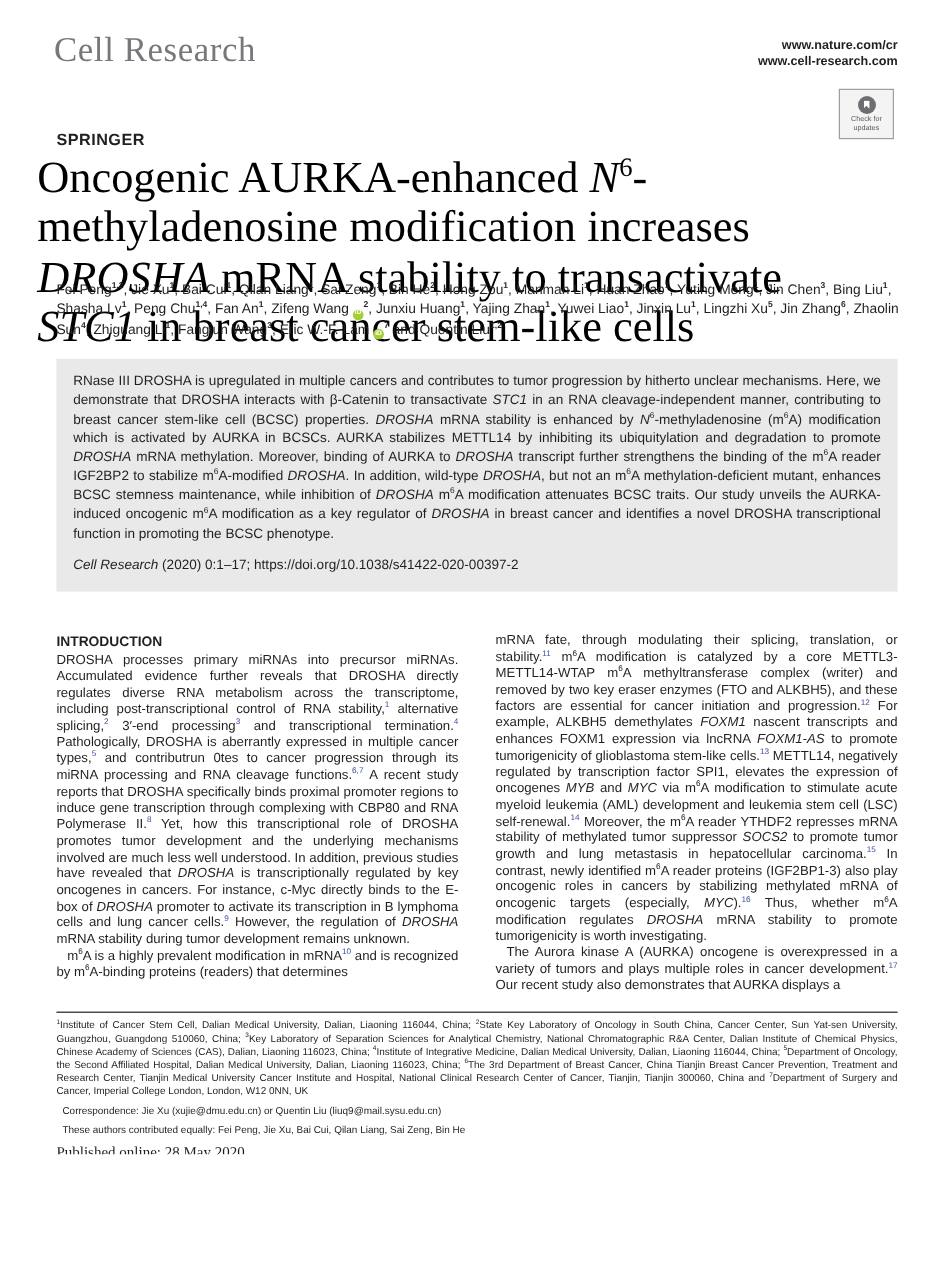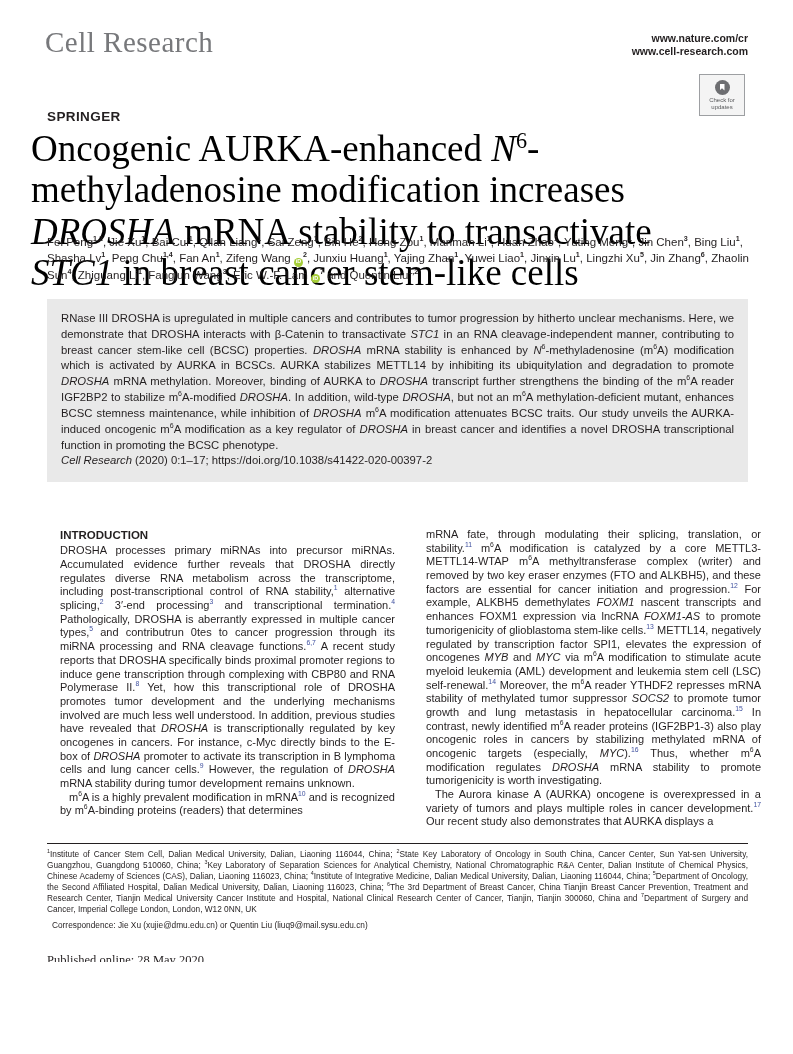--- a/index.html
+++ b/index.html
@@ -64,24 +64,24 @@
     position:relative;top:1px;
   }
   
   .abstract-box{
     position:absolute;left:47px;top:299px;width:701px;box-sizing:border-box;
     background:var(--abstract-bg,#e9e9e9);
     padding:12px 14px 13px 14px;
     font-size:11.3px;line-height:1.4;text-align:justify;
   }
   .abstract-box sup{font-size:62%;line-height:0;}
-  .citation-line{text-align:left;}
+  .citation-line{margin-top:11px;text-align:left;}
   
   .intro{
-    position:absolute;left:60px;top:528px;width:701px;
+    position:absolute;left:47px;top:528px;width:701px;
     display:flex;gap:31px;
   }
   .col{flex:1;font-size:11px;line-height:1.245;text-align:justify;}
   .col p{margin:0;}
   .col p.indent{text-indent:9px;}
   .intro-heading{font-size:11.5px;font-weight:700;margin:0 0 2px 0;text-align:left;}
   .col sup{font-size:62%;line-height:0;}
   .col sup.ref{color:var(--ref-blue,#3e4f9e);}
   .abstract-box i,.col i,.citation-line i{font-style:italic;}
   
@@ -155,20 +155,21 @@
           <p class="indent">The Aurora kinase A (AURKA) oncogene is overexpressed in a variety of tumors and plays multiple roles in cancer development.<sup class="ref">17</sup> Our recent study also demonstrates that AURKA displays a</p>
         </div>
     </div>
   </div>
 
   <div class="footnote-divider"></div>
 
   <div class="footnotes">
     <p class="affil"><sup>1</sup>Institute of Cancer Stem Cell, Dalian Medical University, Dalian, Liaoning 116044, China; <sup>2</sup>State Key Laboratory of Oncology in South China, Cancer Center, Sun Yat-sen University, Guangzhou, Guangdong 510060, China; <sup>3</sup>Key Laboratory of Separation Sciences for Analytical Chemistry, National Chromatographic R&amp;A Center, Dalian Institute of Chemical Physics, Chinese Academy of Sciences (CAS), Dalian, Liaoning 116023, China; <sup>4</sup>Institute of Integrative Medicine, Dalian Medical University, Dalian, Liaoning 116044, China; <sup>5</sup>Department of Oncology, the Second Affiliated Hospital, Dalian Medical University, Dalian, Liaoning 116023, China; <sup>6</sup>The 3rd Department of Breast Cancer, China Tianjin Breast Cancer Prevention, Treatment and Research Center, Tianjin Medical University Cancer Institute and Hospital, National Clinical Research Center of Cancer, Tianjin, Tianjin 300060, China and <sup>7</sup>Department of Surgery and Cancer, Imperial College London, London, W12 0NN, UK</p>
     <p class="plain">Correspondence: Jie Xu (xujie@dmu.edu.cn) or Quentin Liu (liuq9@mail.sysu.edu.cn)</p>
+    <p class="plain">These authors contributed equally: Fei Peng, Jie Xu, Bai Cui, Qilan Liang, Sai Zeng, Bin He</p>
   </div>
 
   <div class="dates">
     <div>Published online: 28 May 2020</div>
   </div>
 
   <div class="footer">
     <span class="copyright">© CEMCS, CAS 2020</span>
     <span class="publisher">SPRINGER NATURE</span>
   </div>

